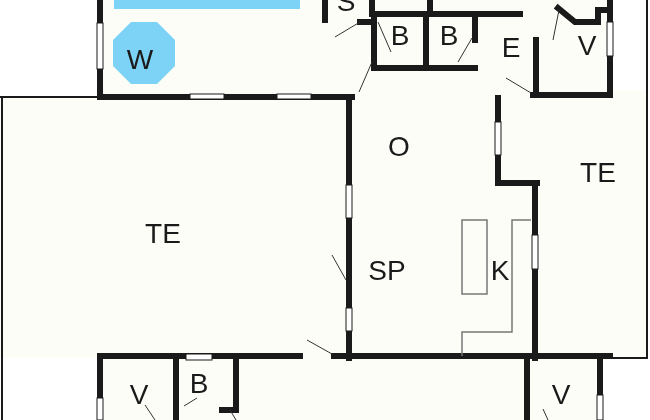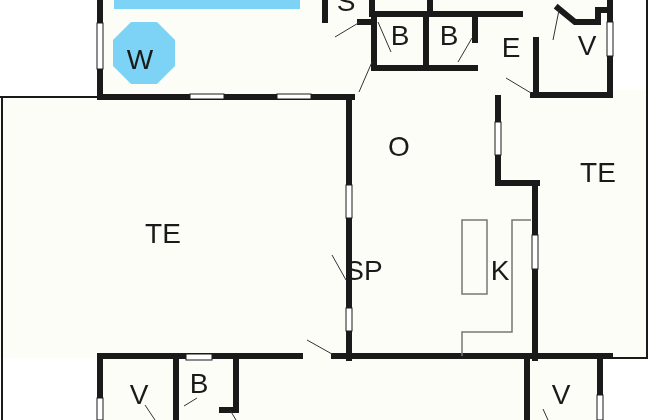--- a/index.html
+++ b/index.html
@@ -105,17 +105,17 @@
 </div>
 
 <span class="room-label" style="left:346px; top:2px;">S</span>
 <span class="room-label" style="left:400px; top:36px;">B</span>
 <span class="room-label" style="left:449px; top:36px;">B</span>
 <span class="room-label" style="left:511px; top:48px;">E</span>
 <span class="room-label" style="left:587px; top:46px;">V</span>
 <span class="room-label" style="left:163px; top:234px;">TE</span>
 <span class="room-label" style="left:399px; top:147px;">O</span>
 <span class="room-label" style="left:598px; top:173px;">TE</span>
-<span class="room-label" style="left:364px; top:271px;">SP</span>
+<span class="room-label" style="left:387px; top:271px;">SP</span>
 <span class="room-label" style="left:500px; top:271px;">K</span>
 <span class="room-label" style="left:139px; top:395px;">V</span>
 <span class="room-label" style="left:199px; top:384px;">B</span>
 <span class="room-label" style="left:561px; top:395px;">V</span>
 
 </body></html>

